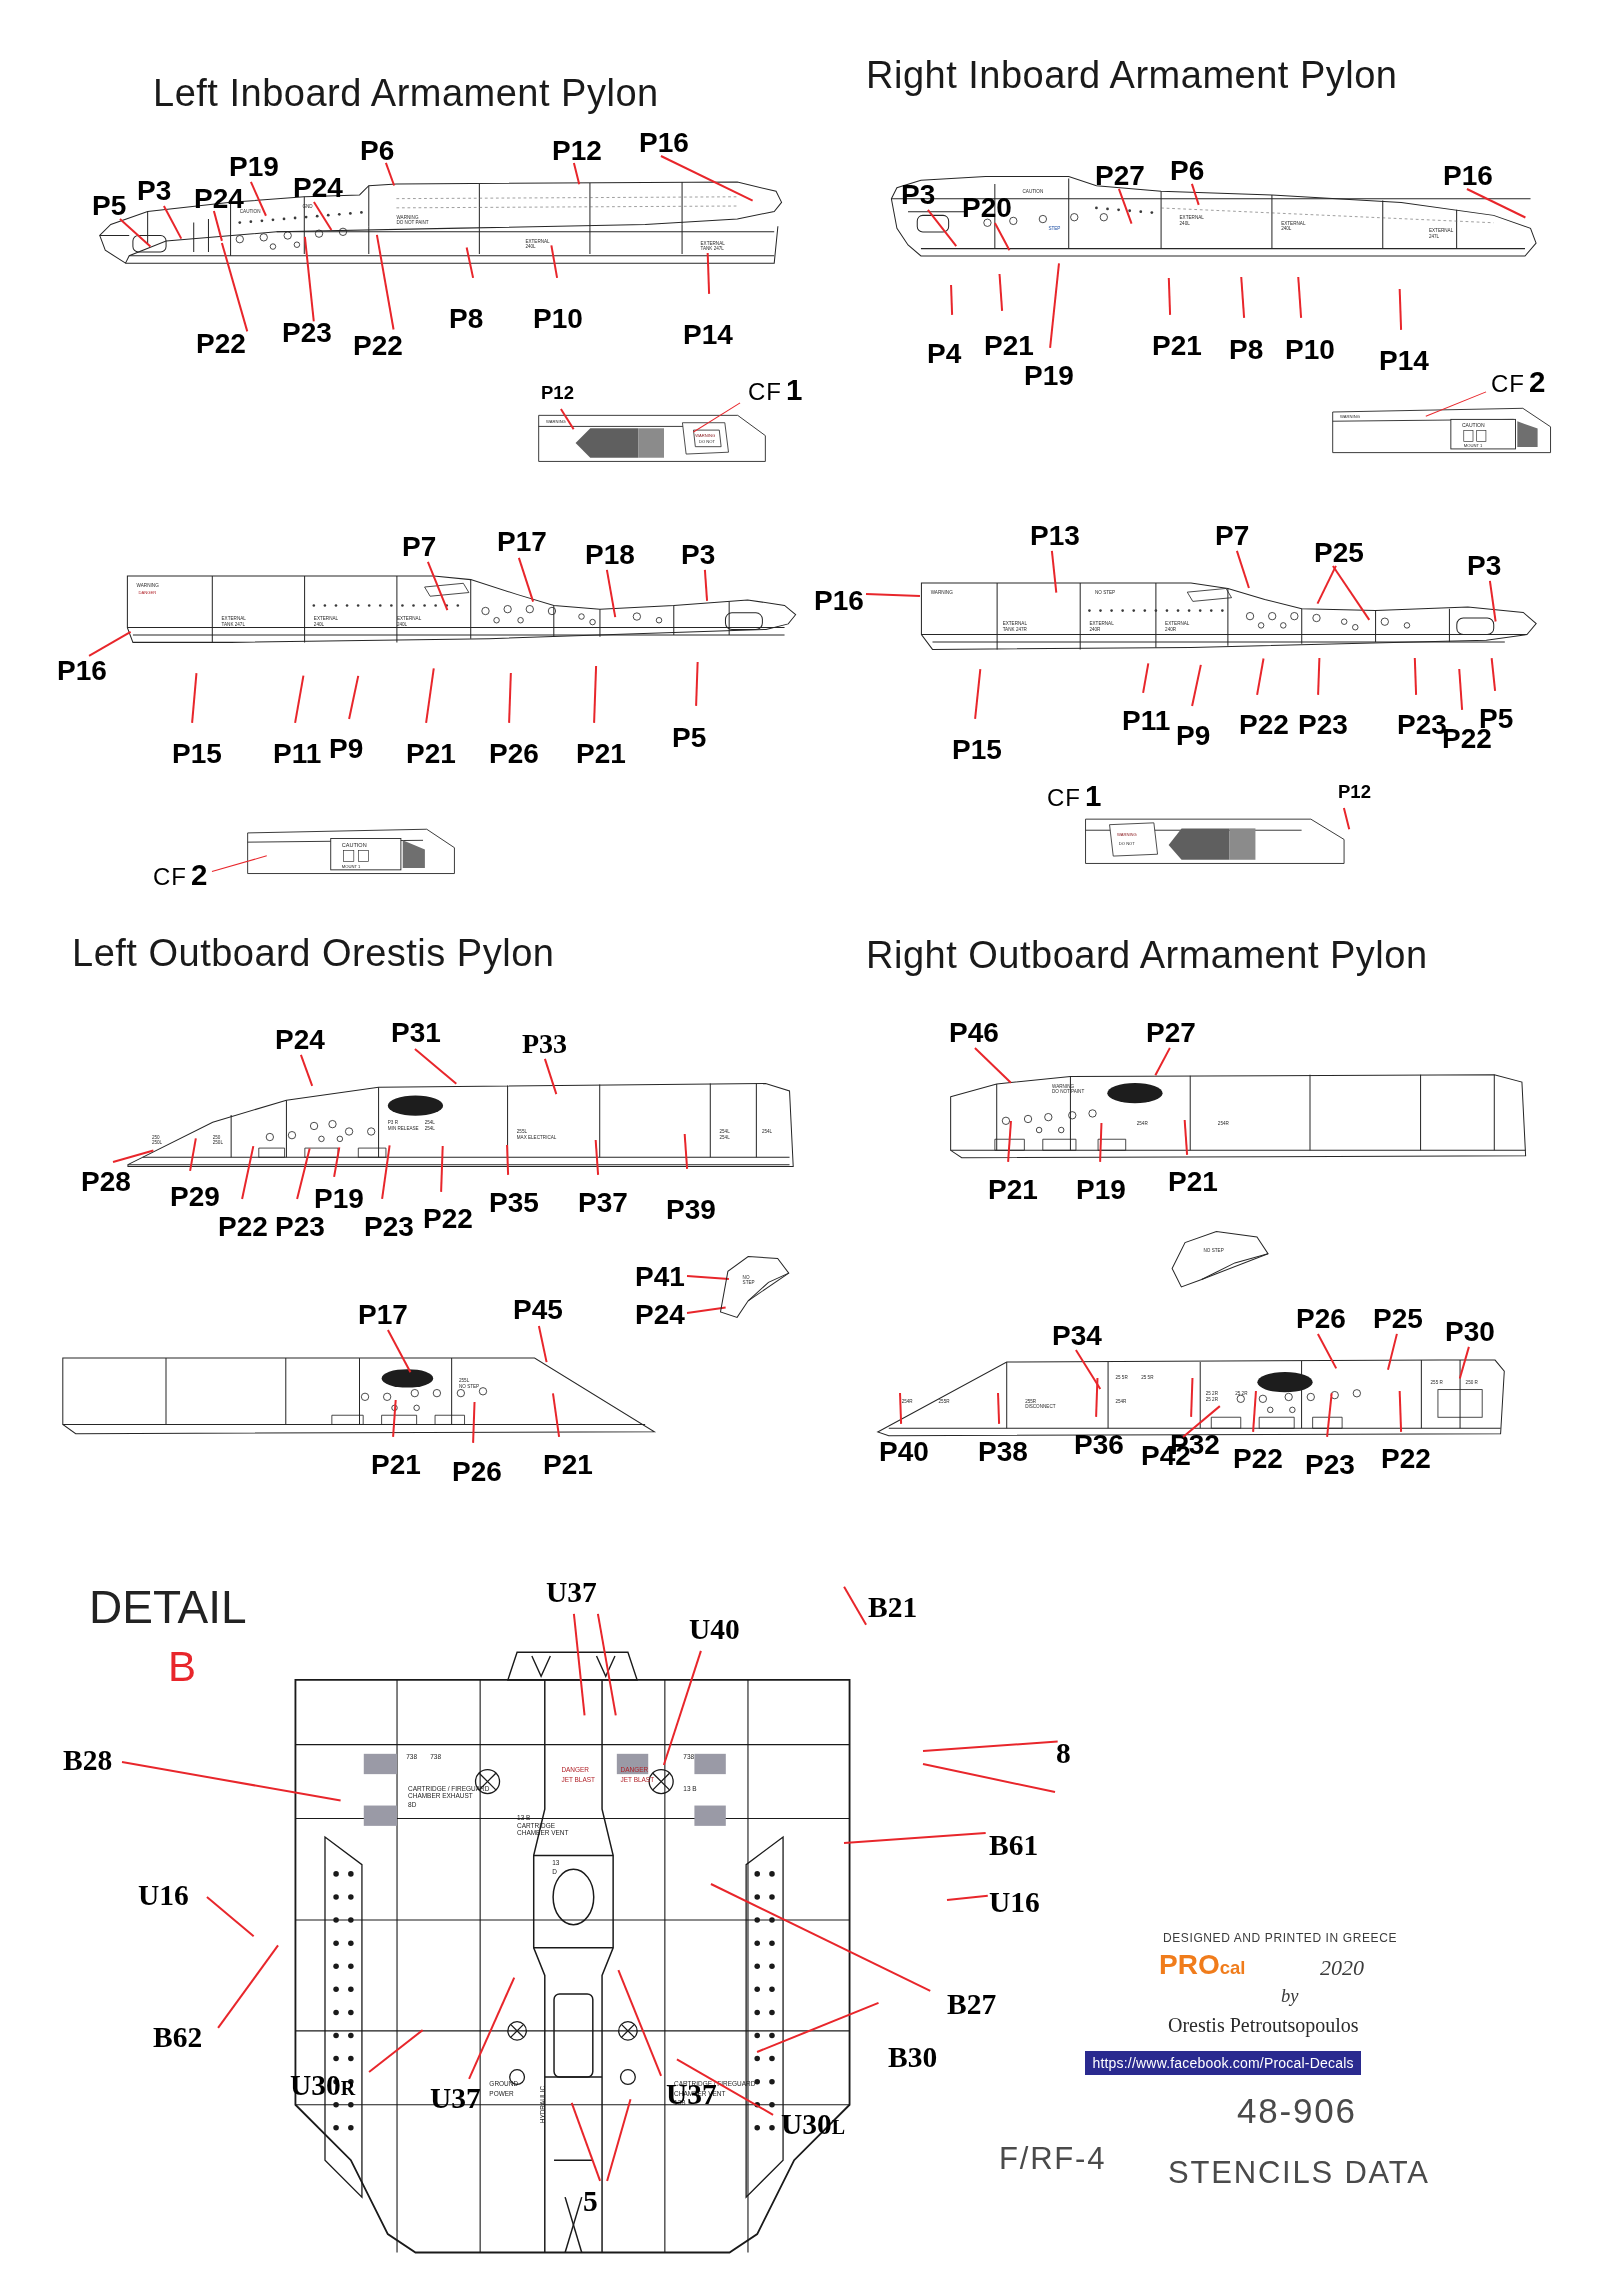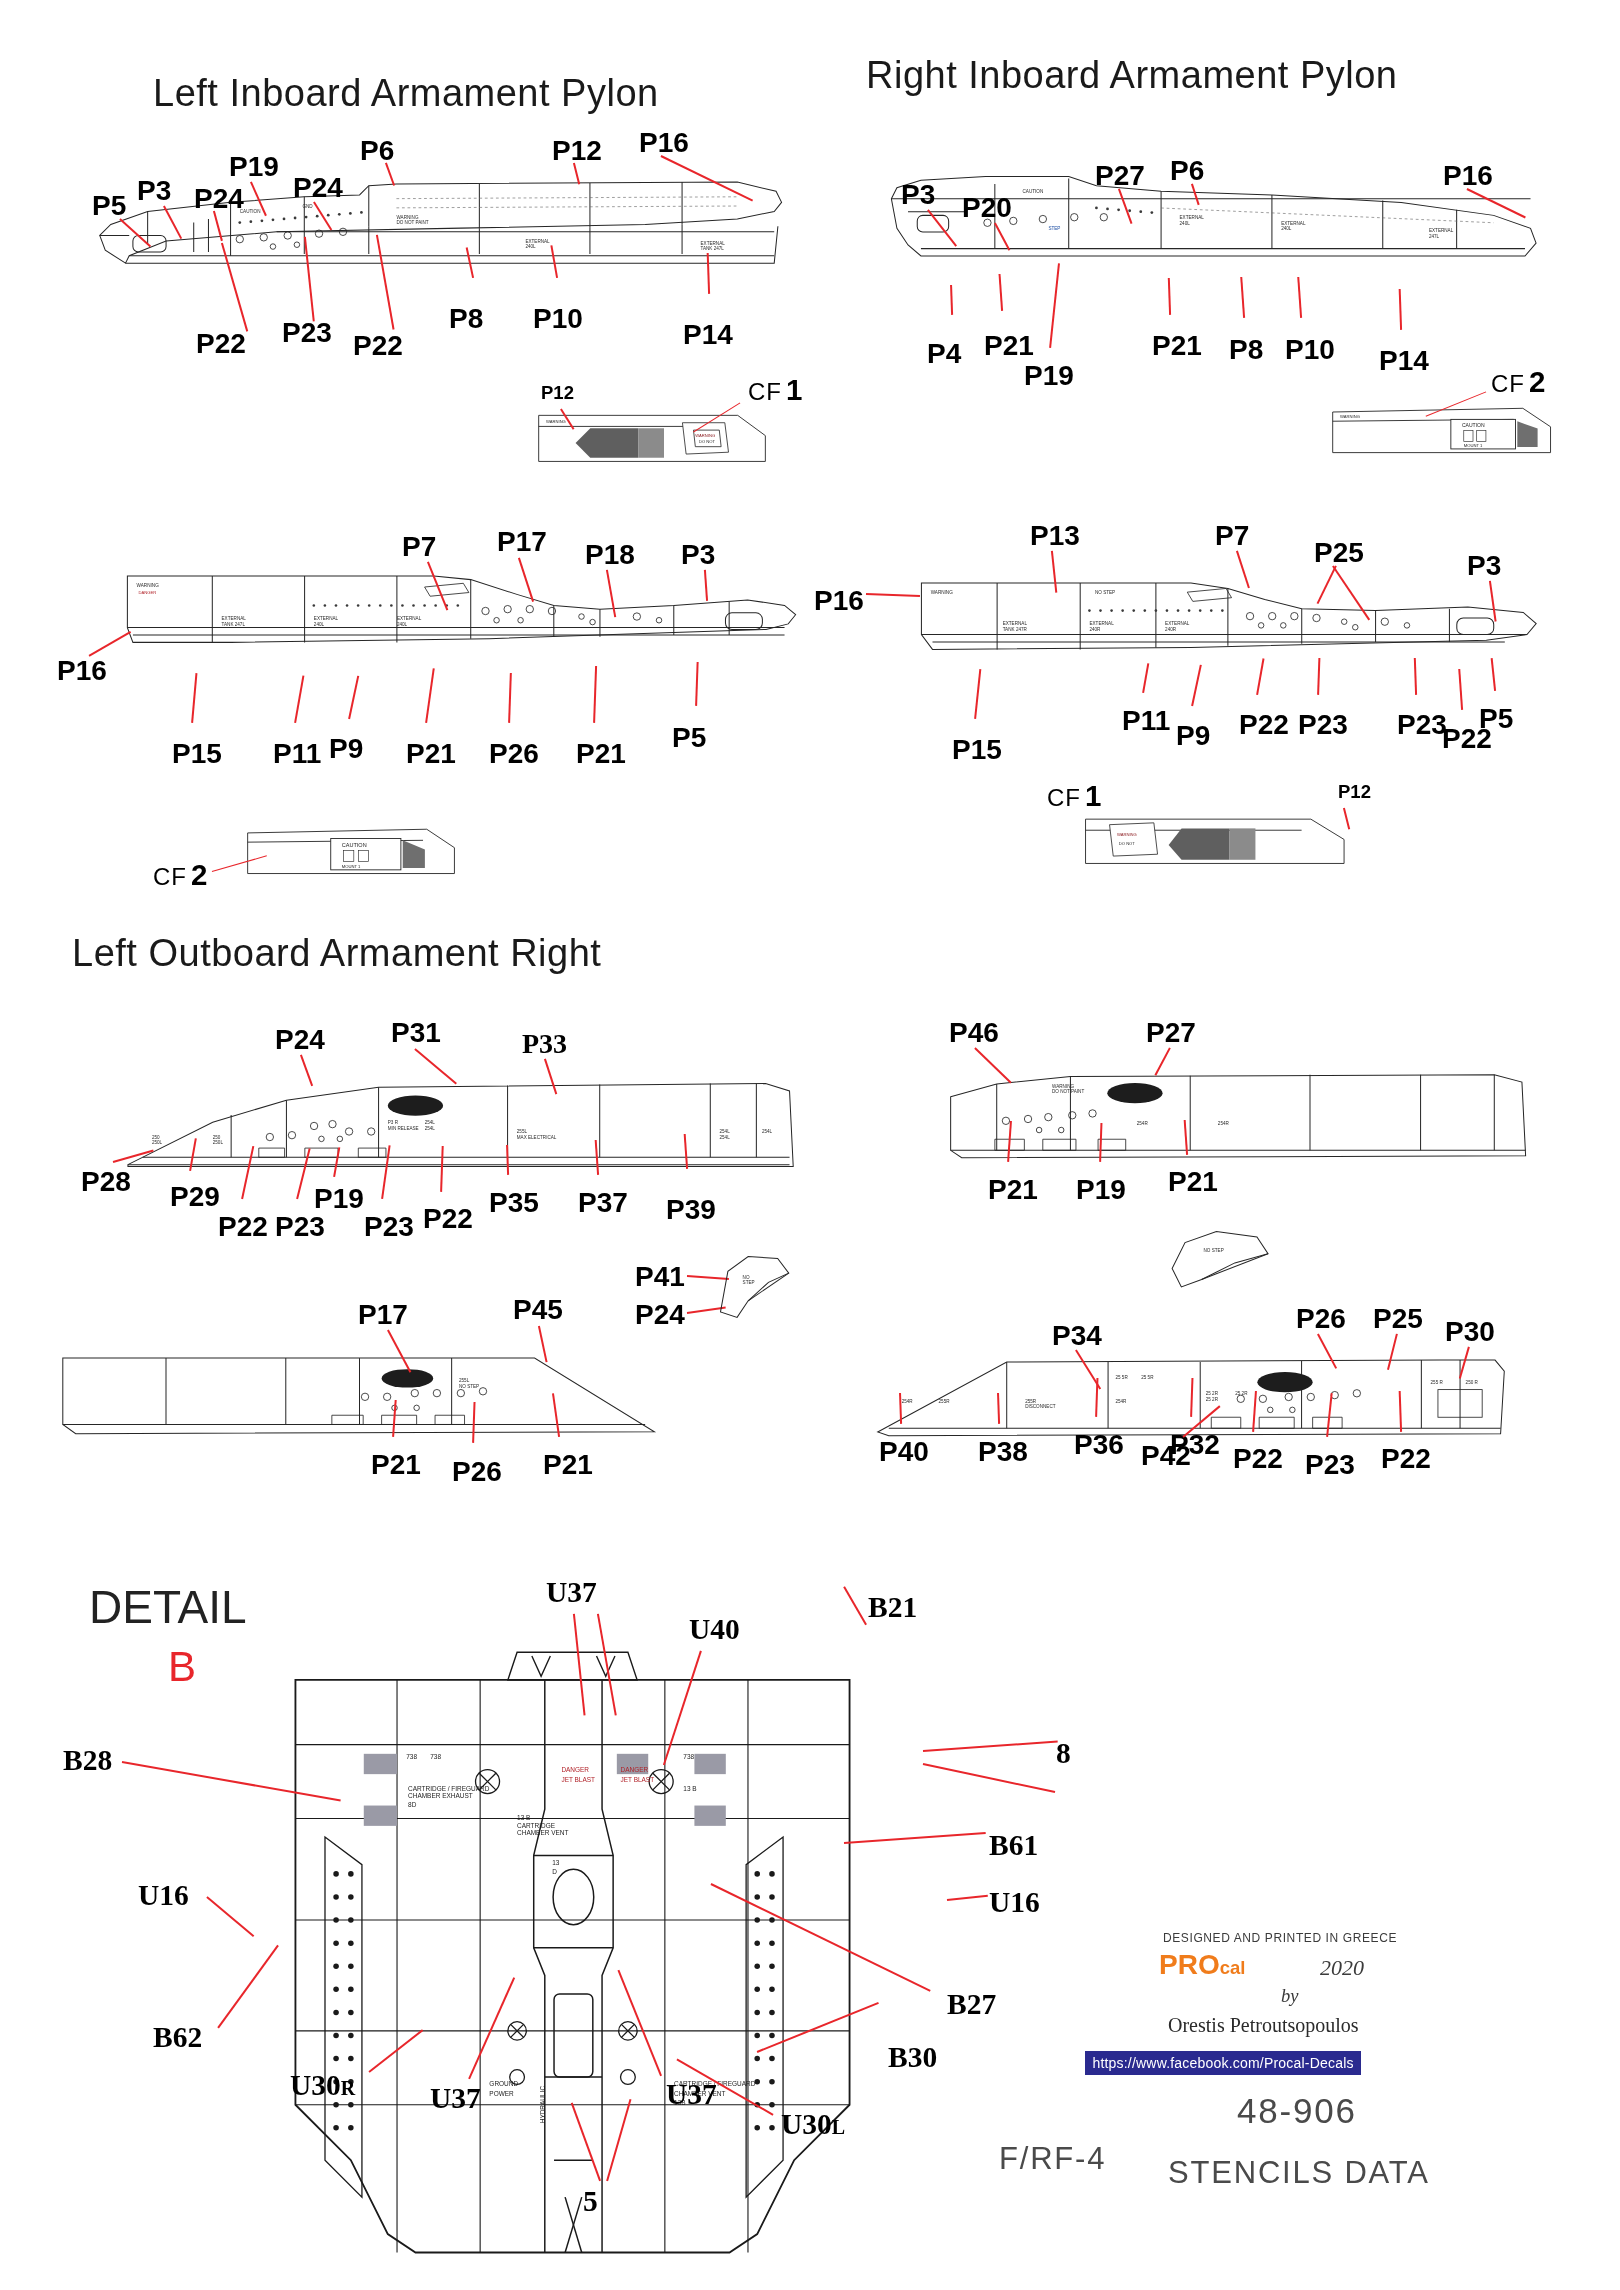--- a/index.html
+++ b/index.html
@@ -150,22 +150,23 @@
 </style>
 </head>
 <body>
 
 <div id="sheet">
 
   <div class="abs section-title" style="left:866px; top:54px;">Right Inboard Armament Pylon</div>
 
   <div class="abs section-title" style="left:153px; top:72px;">Left Inboard Armament Pylon</div>
 
-  <div class="abs section-title" style="left:72px; top:932px;">Left Outboard Armament Right</div>
-
+  <div class="abs section-title" style="left:72px; top:932px;">Left Outboard Orestis Pylon</div>
+
+  <div class="abs section-title" style="left:866px; top:934px;">Right Outboard Armament Pylon</div>
 
   <div class="pyl" style="left:92px; top:171px;">
     <svg width="701" height="129" viewBox="0 0 760 140">
       <g fill="none" stroke="#262626" stroke-width="1.1">
         <path d="M36,100 L14,86 L8,70 L20,58 L60,44 L150,34 L230,28 L290,26 L300,16 L330,14 L700,12 L742,22 L748,34 L740,44 L700,52 L600,58 L400,62 L200,66 L80,76 L40,92 Z"></path>
         <path d="M36,100 L740,100 L744,60"></path>
         <path d="M40,92 L740,92"></path>
         <path d="M150,34 L150,92"></path>
         <path d="M230,28 L230,90"></path>
         <path d="M300,16 L300,60"></path>

